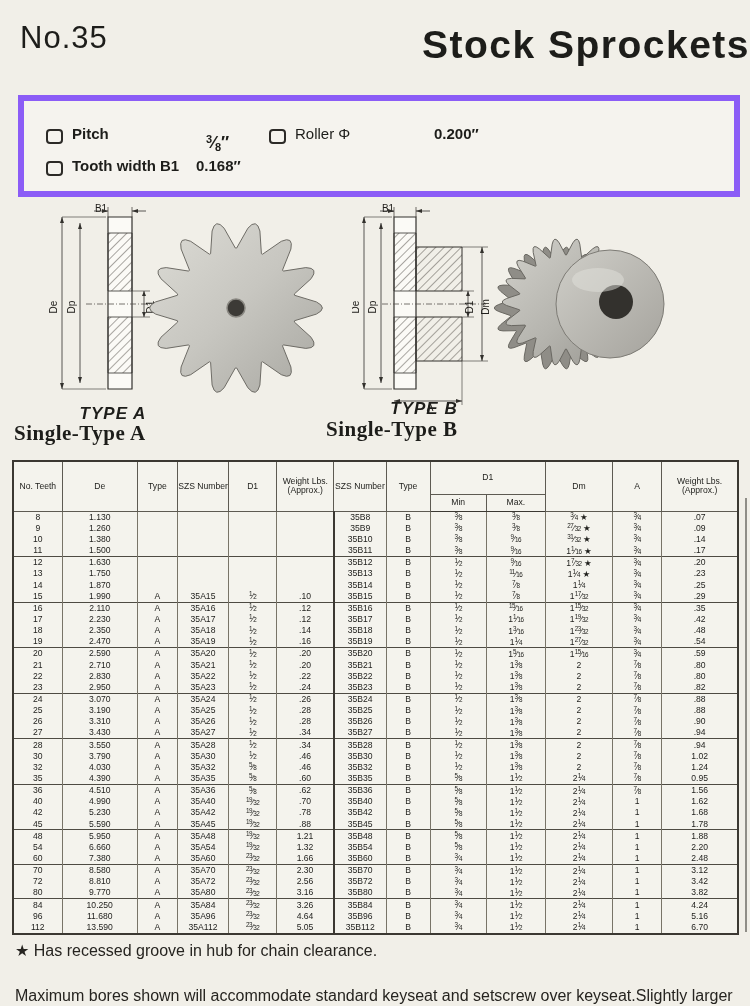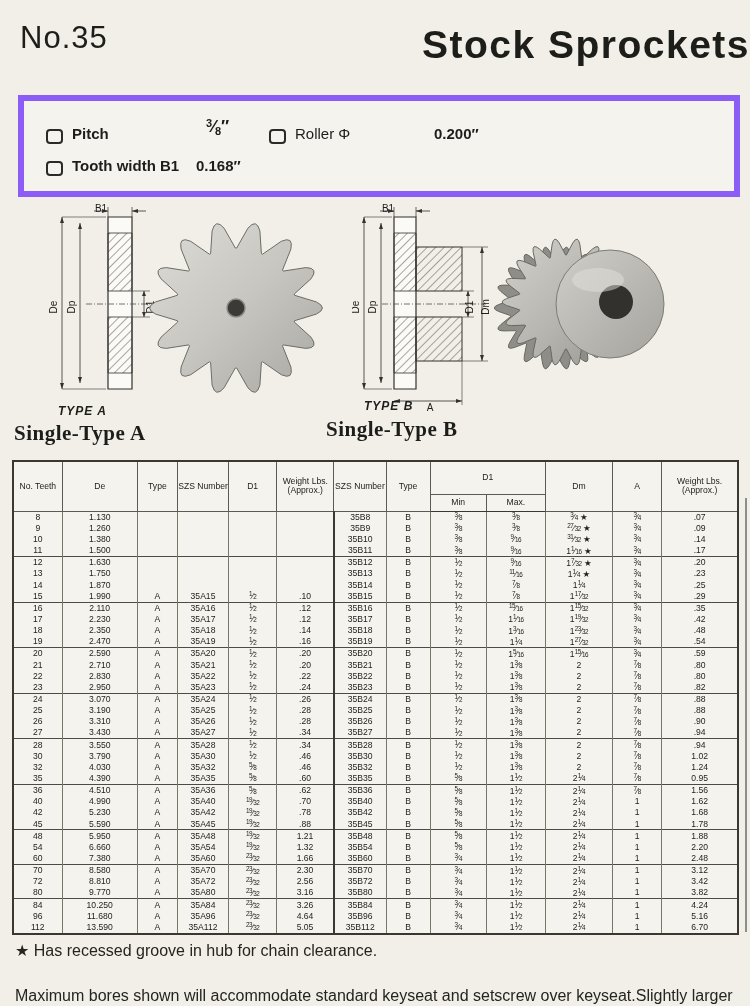--- a/index.html
+++ b/index.html
@@ -9,21 +9,21 @@
     font-family:"Liberation Sans",sans-serif;color:#1d1d1a;
   }
   .hdr-no{position:absolute;left:20px;top:20px;font-size:31px;font-weight:normal;letter-spacing:1px}
   .hdr-title{position:absolute;left:0;top:23px;width:750px;text-align:right;font-size:39px;font-weight:bold;letter-spacing:1.5px}
   .specbox{position:absolute;left:18px;top:95px;width:710px;height:90px;border:6px solid #8b5cf6;background:rgba(252,251,248,.35)}
   .cb{display:inline-block;width:13px;height:11px;border:2px solid #2c2a27;border-radius:4px;vertical-align:middle}
   .spec-item{position:absolute;font-size:15px;font-weight:bold;white-space:nowrap}
   .spec-val{font-weight:bold}
   .bigfrac sup{font-size:11px;vertical-align:0.45em}
   .bigfrac sub{font-size:11px;vertical-align:-0.25em}
-  .caption{position:absolute;font-style:italic;font-weight:bold;font-size:12px;text-align:left;letter-spacing:1px}
+  .caption{position:absolute;font-style:italic;font-weight:bold;font-size:17px;text-align:center;letter-spacing:1px}
   .heading{position:absolute;font-family:"Liberation Serif",serif;font-weight:bold;font-size:21px;letter-spacing:0.5px}
   .dwg text{font-size:10px;fill:#22201d}
   .dwg line,.dwg path,.dwg rect{vector-effect:non-scaling-stroke}
   
   .tblwrap{position:absolute;left:12px;top:460px}
   table{border-collapse:collapse;table-layout:fixed;width:727px;background:rgba(251,250,246,.4)}
   table{border:2px solid #3b3832}
   th{font-weight:normal;font-size:8.6px;line-height:1.08;padding:0;border:1px solid #5d5a52;text-align:center}
   thead tr:last-child th{border-bottom:1.8px solid #3b3832}
   td{height:11.15px;padding:0 1px;font-size:8.6px;line-height:1;text-align:center;
@@ -37,21 +37,21 @@
 </style>
 </head>
 <body>
 
 <div class="hdr-no">No.35</div>
 <div class="hdr-title">Stock Sprockets</div>
 
 <div class="specbox">
   <span class="spec-item" style="left:22px;top:25px"><span class="cb"></span></span>
   <span class="spec-item" style="left:48px;top:24px">Pitch</span>
-  <span class="spec-item spec-val bigfrac" style="left:182px;top:16px;font-size:17px"><sup>3</sup>⁄<sub>8</sub>″</span>
+  <span class="spec-item spec-val bigfrac" style="left:182px;top:32px;font-size:17px"><sup>3</sup>⁄<sub>8</sub>″</span>
   <span class="spec-item" style="left:245px;top:25px"><span class="cb"></span></span>
   <span class="spec-item" style="left:271px;top:24px;font-weight:normal">Roller Φ</span>
   <span class="spec-item spec-val" style="left:410px;top:24px">0.200″</span>
   <span class="spec-item" style="left:22px;top:57px"><span class="cb"></span></span>
   <span class="spec-item" style="left:48px;top:56px">Tooth width B1</span>
   <span class="spec-item spec-val" style="left:172px;top:56px">0.168″</span>
 </div>
 
 <svg class="dwg" style="position:absolute;left:46px;top:203px" width="118" height="204" viewBox="0 0 118 204">
   <defs>

